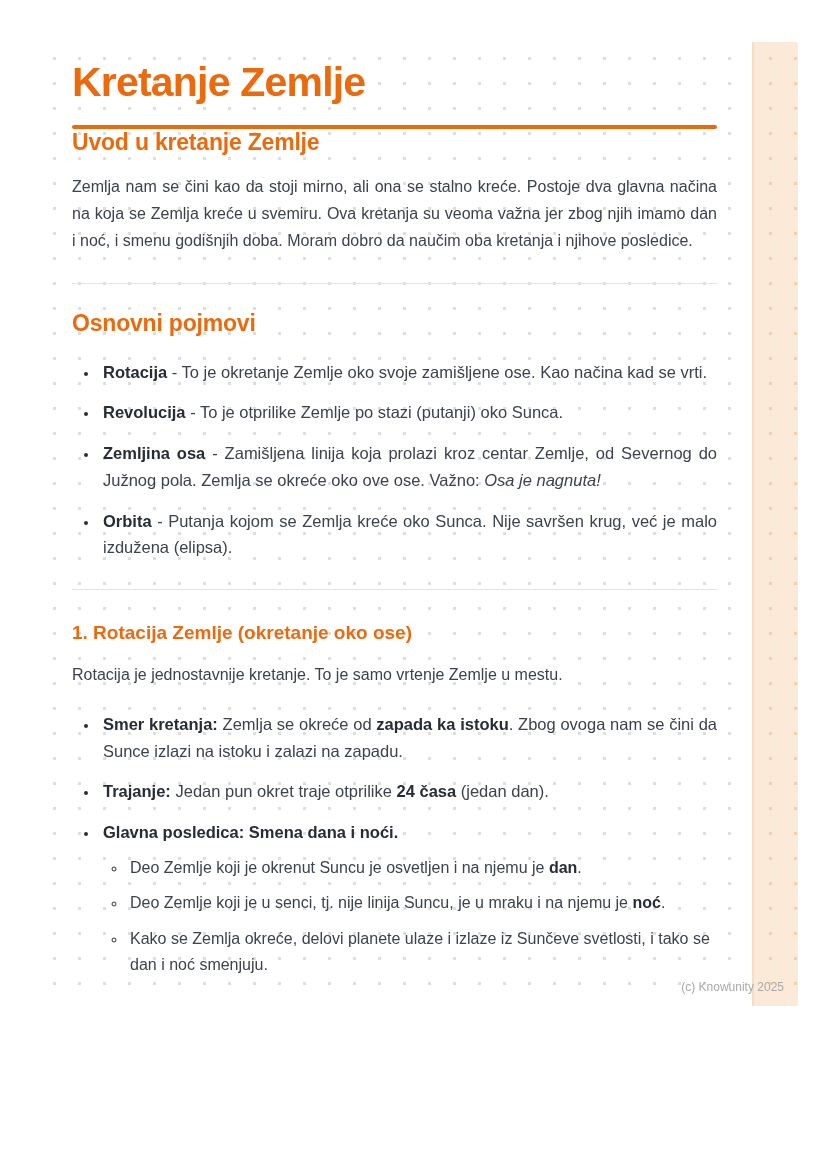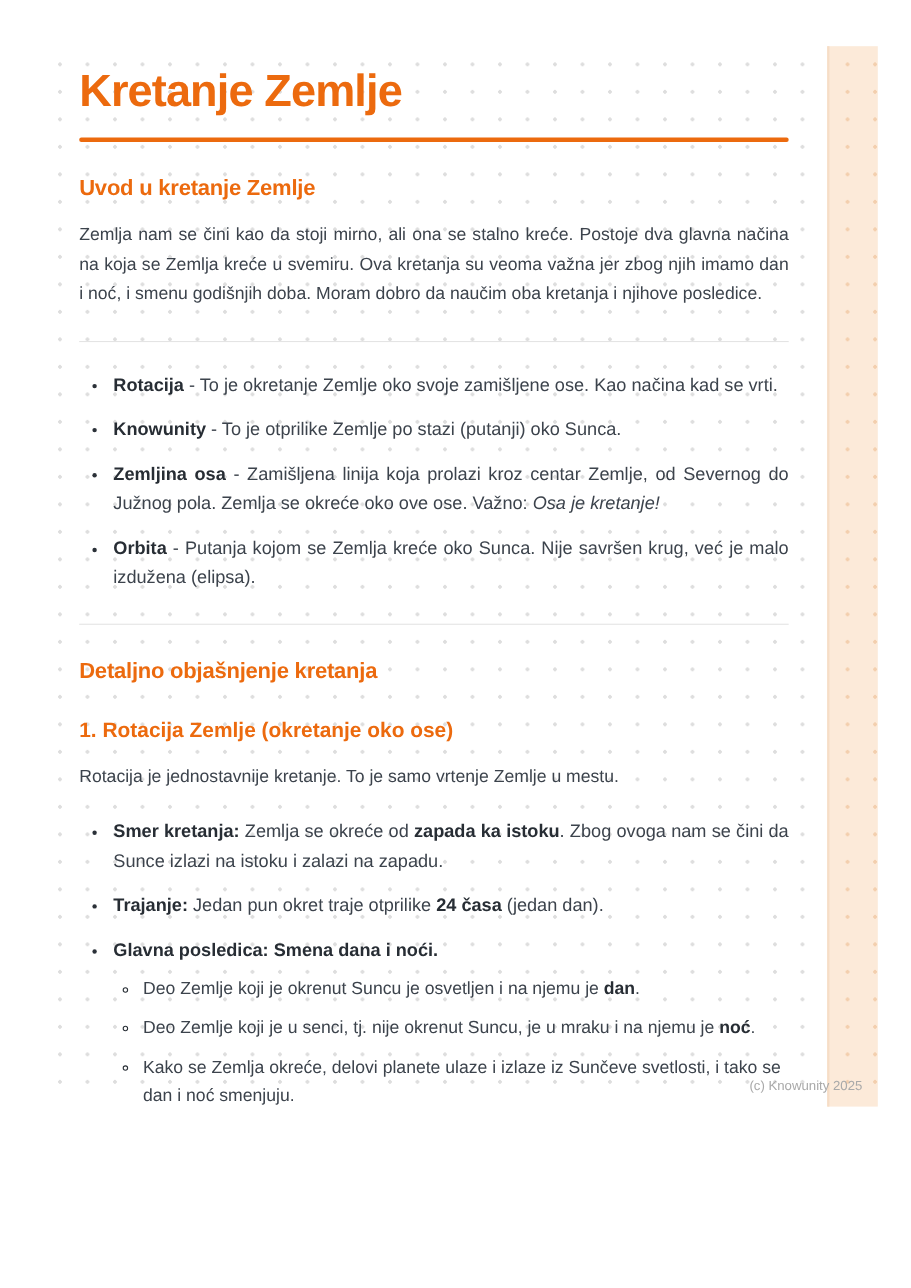--- a/index.html
+++ b/index.html
@@ -54,24 +54,23 @@
     color: var(--accent);
     line-height: 1.1;
   }
   .title-rule {
     height: 4px;
     background: var(--accent);
     margin-top: 20px;
     border-radius: 2px;
   }
   h2 {
-    font-size: 20px;
+    font-size: 23px;
     font-weight: 700;
     color: var(--accent);
-    margin-top: 31px;
     margin-bottom: 18px;
     letter-spacing: -0.2px;
   }
   h3 {
     font-size: 19px;
     font-weight: 700;
     color: var(--accent);
     margin-top: 32px;
     margin-bottom: 18px;
   }
@@ -132,40 +131,40 @@
   <div class="content">
 
     <h1>Kretanje Zemlje</h1>
     <div class="title-rule"></div>
 
     <h2>Uvod u kretanje Zemlje</h2>
     <p class="body">Zemlja nam se čini kao da stoji mirno, ali ona se stalno kreće. Postoje dva glavna načina na koja se Zemlja kreće u svemiru. Ova kretanja su veoma važna jer zbog njih imamo dan i noć, i smenu godišnjih doba. Moram dobro da naučim oba kretanja i njihove posledice.</p>
 
     <hr class="divider">
 
+    <h2>Osnovni pojmovi</h2>
     <ul class="bullets">
       <li><span class="b">Rotacija</span><span> - To je okretanje Zemlje oko svoje zamišljene ose. Kao načina kad se vrti.</span></li>
-      <li><span class="b">Knowunity</span><span> - To je otprilike Zemlje po stazi (putanji) oko Sunca.</span></li>
-      <li><span class="b">Zemljina osa</span><span> - Zamišljena linija koja prolazi kroz centar Zemlje, od Severnog do Južnog pola. Zemlja se okreće oko ove ose. Važno: </span><span class="i">Osa je kretanje!</span></li>
+      <li><span class="b">Revolucija</span><span> - To je otprilike Zemlje po stazi (putanji) oko Sunca.</span></li>
+      <li><span class="b">Zemljina osa</span><span> - Zamišljena linija koja prolazi kroz centar Zemlje, od Severnog do Južnog pola. Zemlja se okreće oko ove ose. Važno: </span><span class="i">Osa je nagnuta!</span></li>
       <li><span class="b">Orbita</span><span> - Putanja kojom se Zemlja kreće oko Sunca. Nije savršen krug, već je malo izdužena (elipsa).</span></li>
     </ul>
 
     <hr class="divider">
 
-    <h2>Detaljno objašnjenje kretanja</h2>
     <h3>1. Rotacija Zemlje (okretanje oko ose)</h3>
     <p class="body">Rotacija je jednostavnije kretanje. To je samo vrtenje Zemlje u mestu.</p>
 
     <ul class="bullets">
       <li><span class="b">Smer kretanja:</span><span> Zemlja se okreće od </span><span class="b">zapada ka istoku</span><span>. Zbog ovoga nam se čini da Sunce izlazi na istoku i zalazi na zapadu.</span></li>
       <li><span class="b">Trajanje:</span><span> Jedan pun okret traje otprilike </span><span class="b">24 časa</span><span> (jedan dan).</span></li>
       <li><span class="b">Glavna posledica: Smena dana i noći.</span>
         <ul class="subbullets">
           <li><span>Deo Zemlje koji je okrenut Suncu je osvetljen i na njemu je </span><span class="b">dan</span><span>.</span></li>
-          <li><span>Deo Zemlje koji je u senci, tj. nije okrenut Suncu, je u mraku i na njemu je </span><span class="b">noć</span><span>.</span></li>
+          <li><span>Deo Zemlje koji je u senci, tj. nije linija Suncu, je u mraku i na njemu je </span><span class="b">noć</span><span>.</span></li>
           <li><span>Kako se Zemlja okreće, delovi planete ulaze i izlaze iz Sunčeve svetlosti, i tako se dan i noć smenjuju.</span></li>
         </ul>
       </li>
     </ul>
 
   </div>
 
   <div class="footer">(c) Knowunity 2025</div>
 </div>
 

